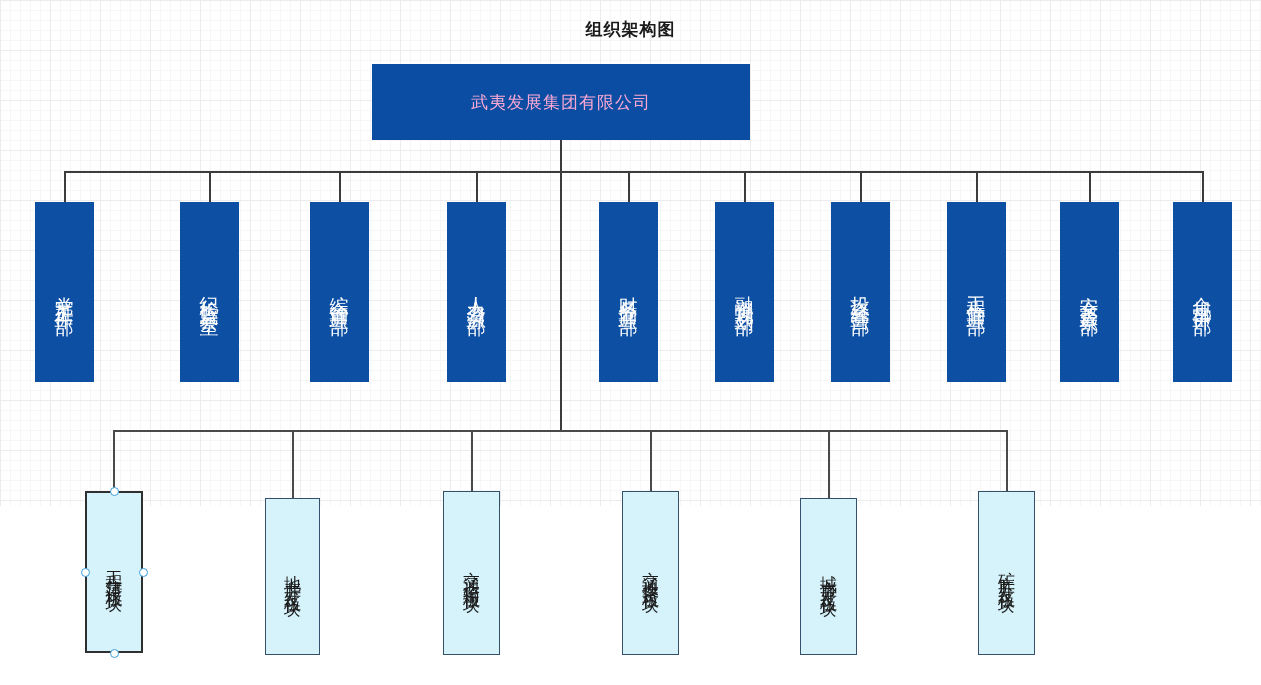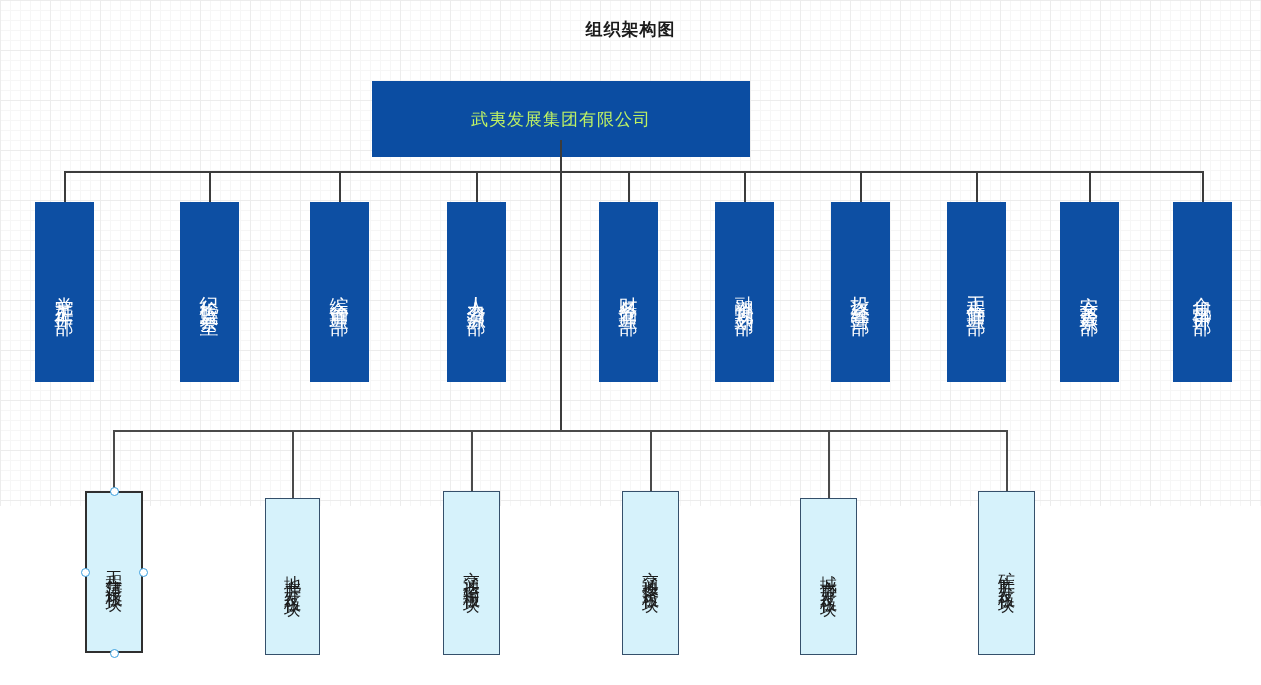--- a/index.html
+++ b/index.html
@@ -40,25 +40,24 @@
   .vline.thin{background:#4a4a4a;width:1.6px;}
 
   
   .node{
     position:absolute;
     box-sizing:border-box;
     display:flex;align-items:center;justify-content:center;
   }
   .node-root{
     background:#0b4da2;
-    color:#bef264;
+    color:#f9a8d4;
     font-size:17px;
     letter-spacing:1px;
     white-space:nowrap;
-    margin-top:17px;
   }
   .node-dept{
     background:#0d4fa3;
     color:#ffffff;
     font-size:19px;
     line-height:1.04;
     text-align:center;
     padding-top:2px;
   }
   .node-dept .vtext,

